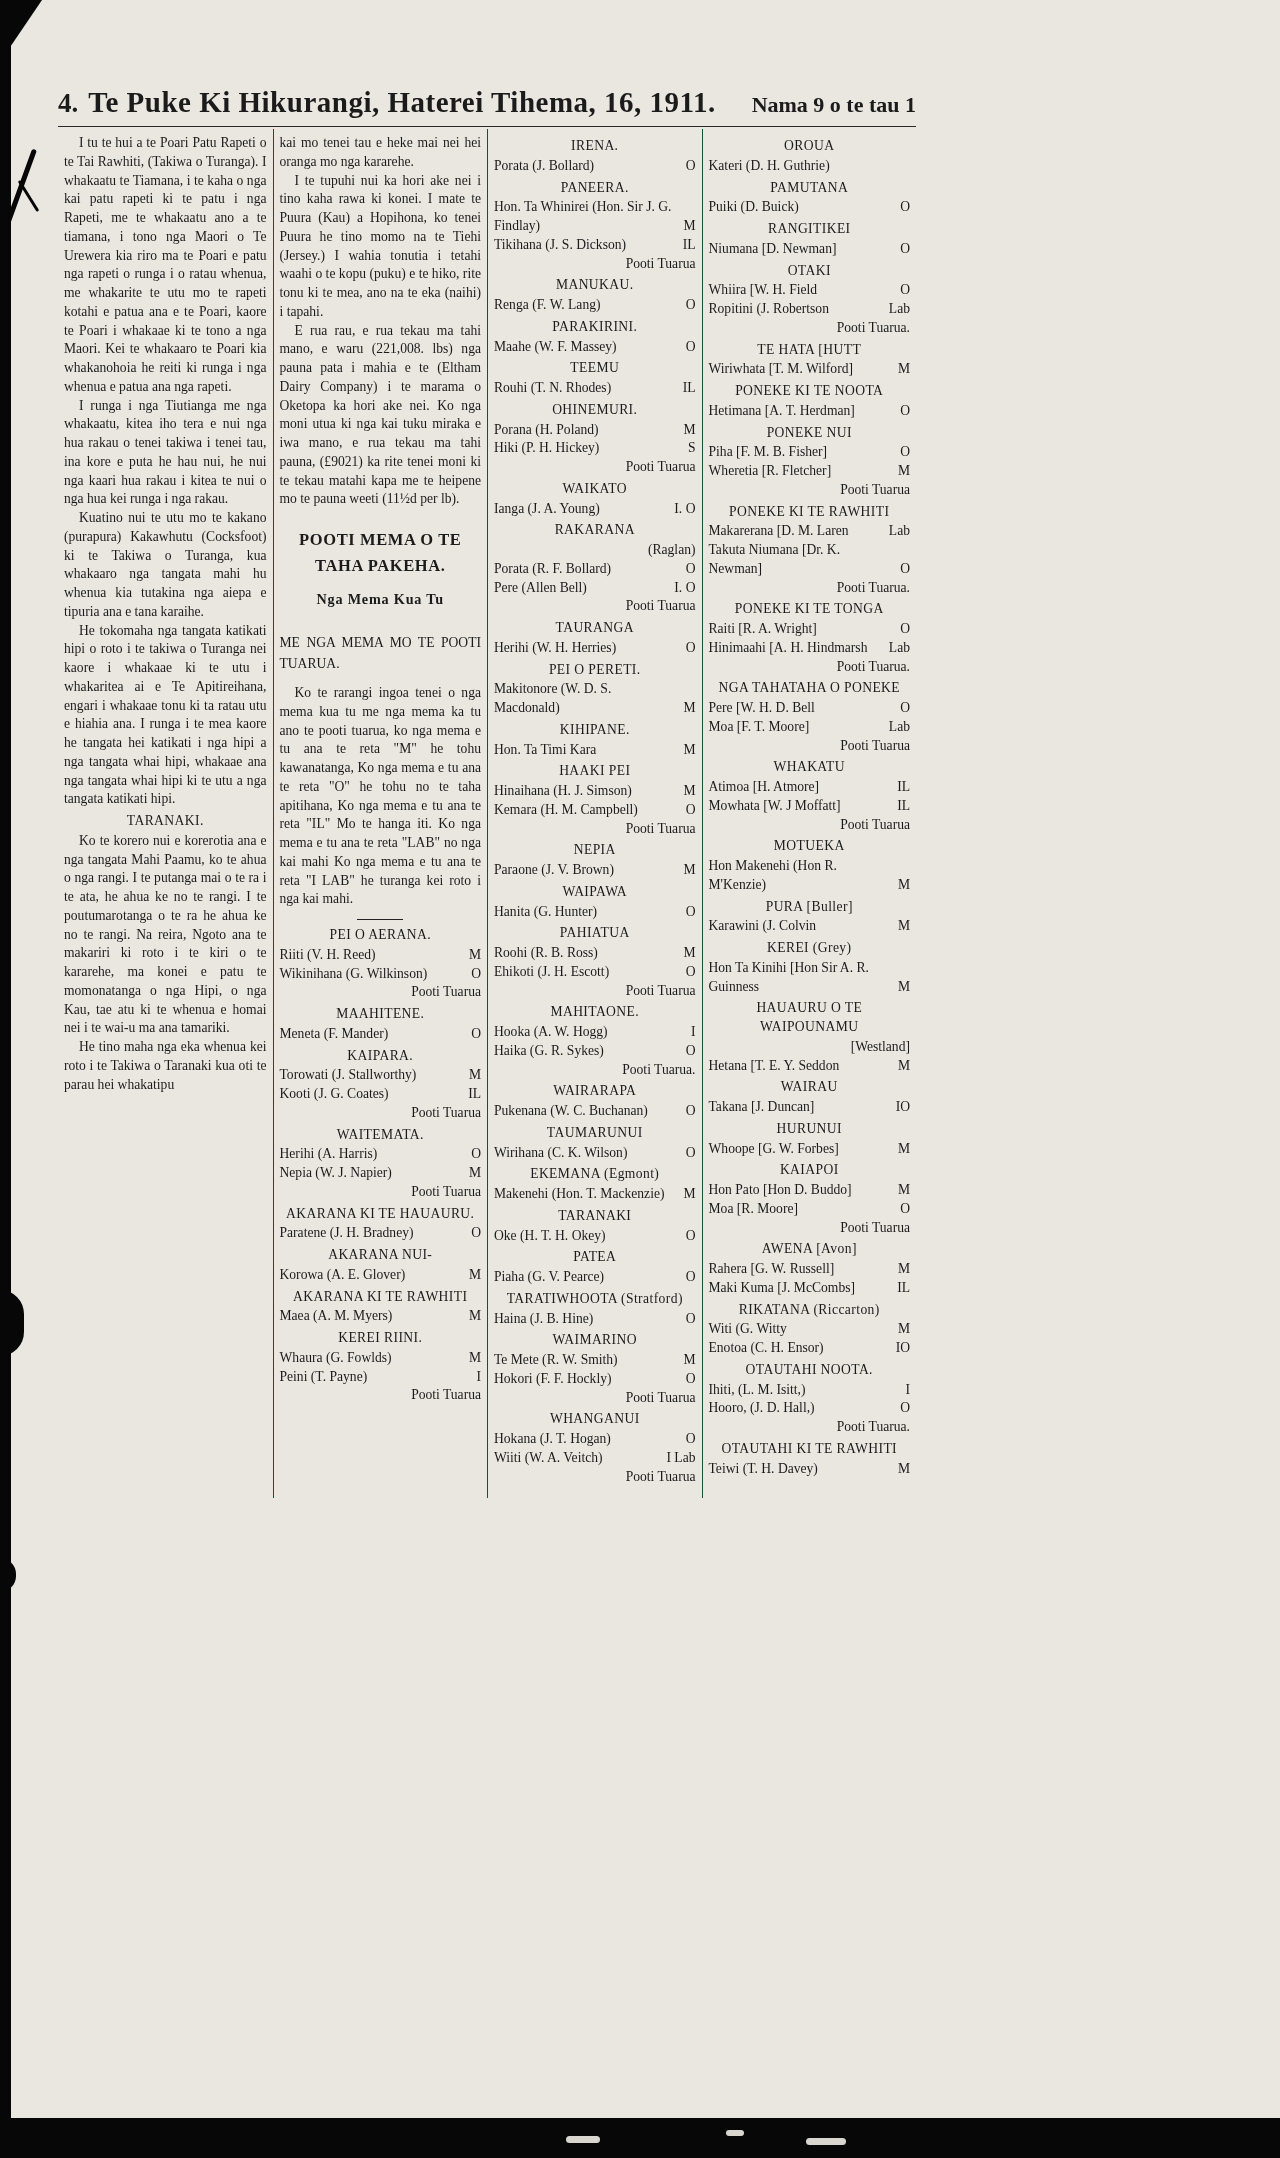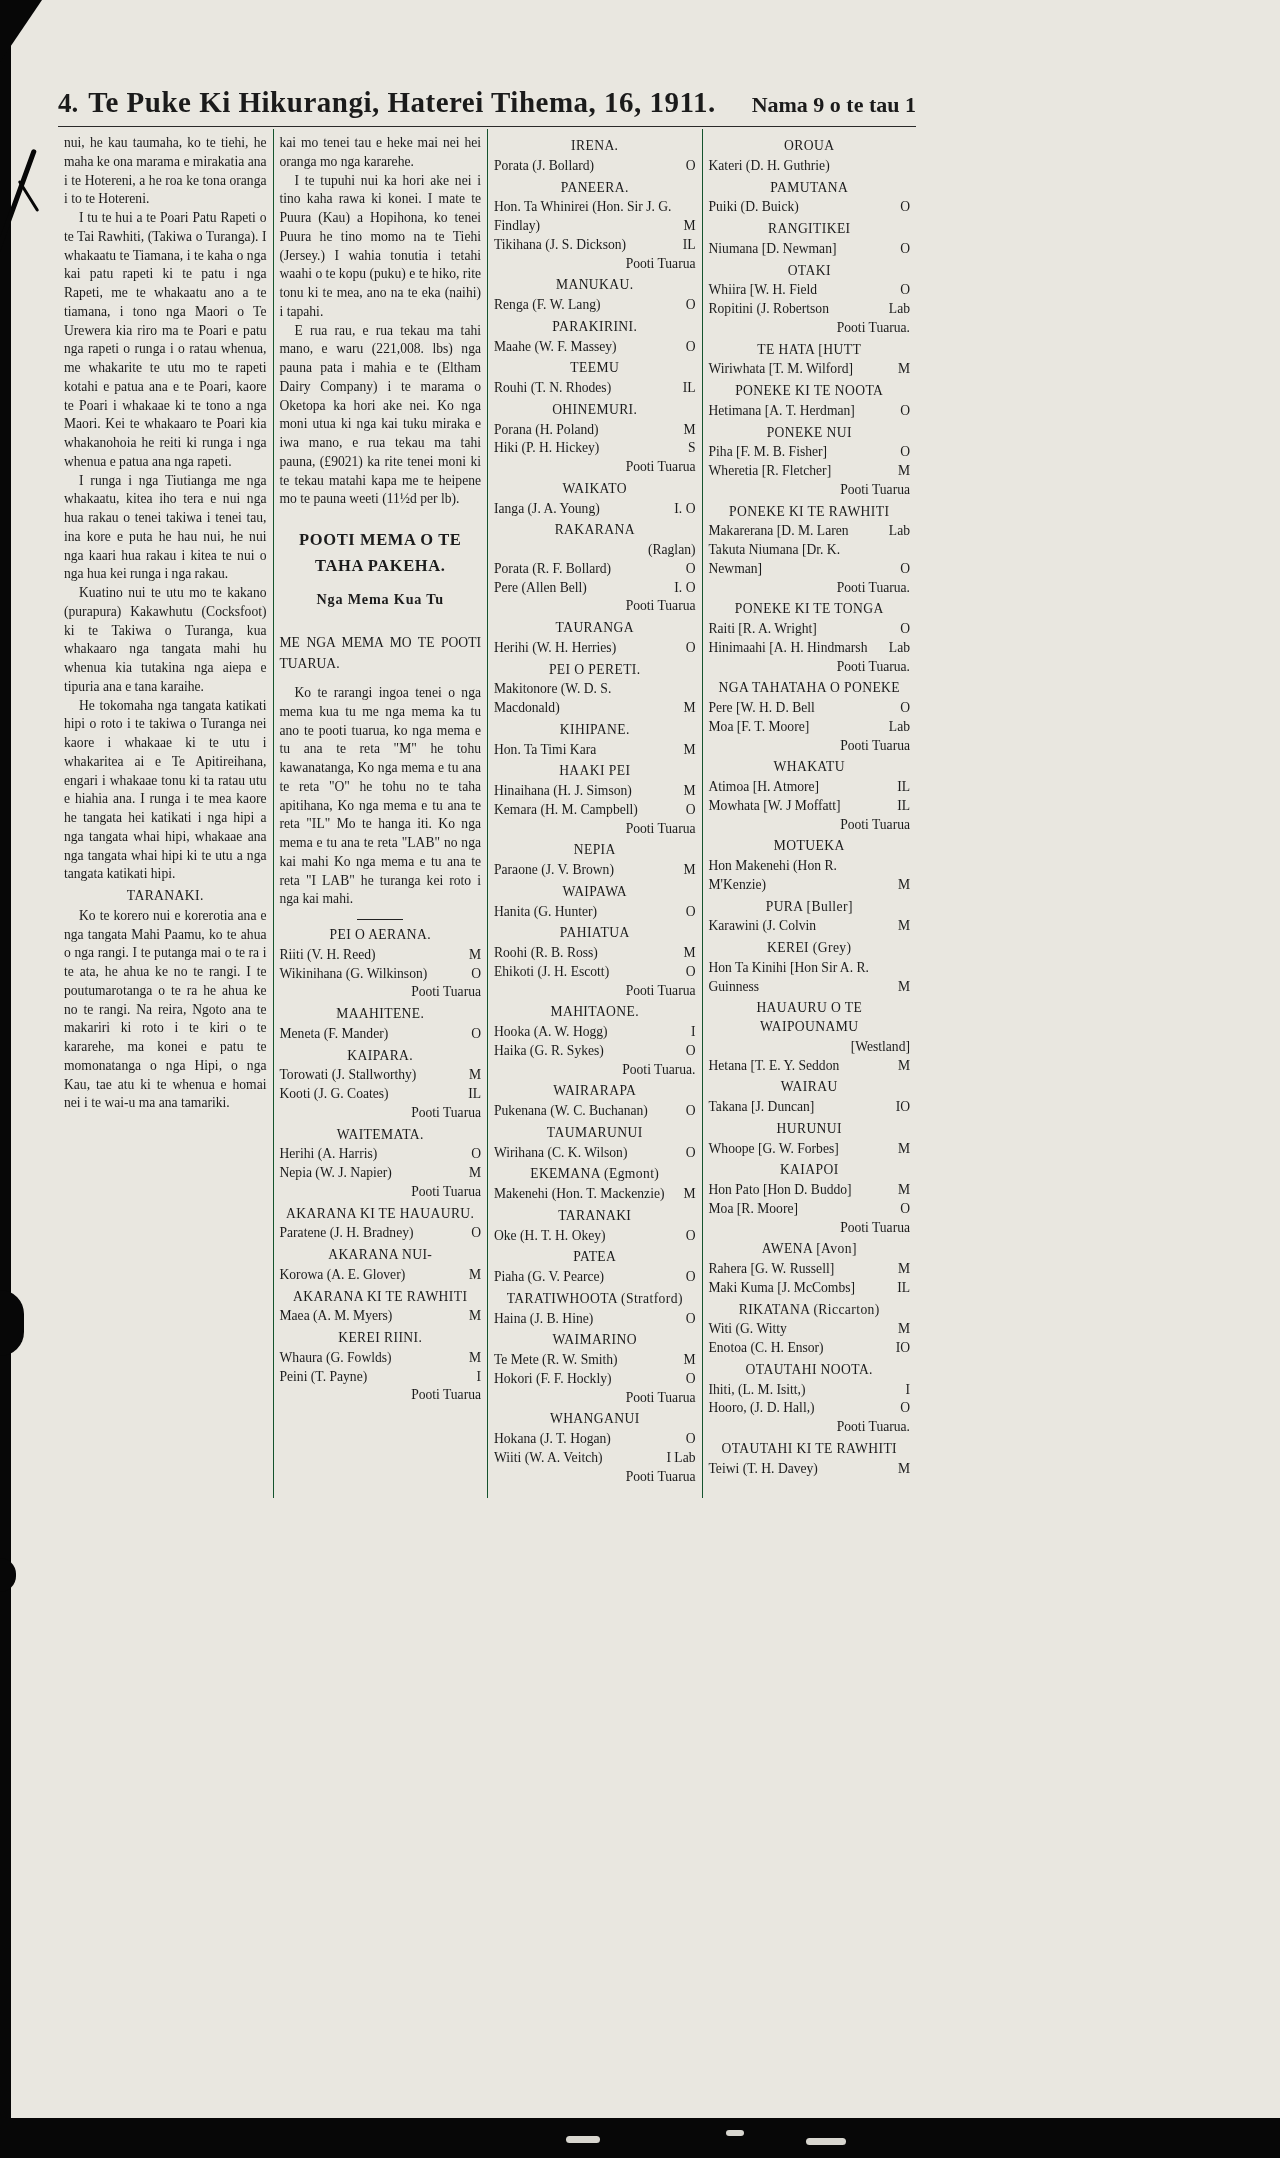--- a/index.html
+++ b/index.html
@@ -61,27 +61,27 @@
 
   <div class="content">
     <header class="masthead-row">
       <span class="pagenum">4.</span>
       <h1 class="title">Te Puke Ki Hikurangi, Haterei Tihema, 16, 1911.</h1>
       <span class="issue">Nama 9 o te tau 1</span>
     </header>
     <div class="rule"></div>
     <main class="columns">
       <section class="col">
-          <div class="para noindent">nui, he kau taumaha, ko te tiehi, he maha ke ona marama e mirakatia ana i te Hotereni, a he roa ke tona oranga i to te Hotereni.</div>
           <div class="para">I tu te hui a te Poari Patu Rapeti o te Tai Rawhiti, (Takiwa o Turanga). I whakaatu te Tiamana, i te kaha o nga kai patu rapeti ki te patu i nga Rapeti, me te whakaatu ano a te tiamana, i tono nga Maori o Te Urewera kia riro ma te Poari e patu nga rapeti o runga i o ratau whenua, me whakarite te utu mo te rapeti kotahi e patua ana e te Poari, kaore te Poari i whakaae ki te tono a nga Maori. Kei te whakaaro te Poari kia whakanohoia he reiti ki runga i nga whenua e patua ana nga rapeti.</div>
           <div class="para">I runga i nga Tiutianga me nga whakaatu, kitea iho tera e nui nga hua rakau o tenei takiwa i tenei tau, ina kore e puta he hau nui, he nui nga kaari hua rakau i kitea te nui o nga hua kei runga i nga rakau.</div>
           <div class="para">Kuatino nui te utu mo te kakano (purapura) Kakawhutu (Cocksfoot) ki te Takiwa o Turanga, kua whakaaro nga tangata mahi hu whenua kia tutakina nga aiepa e tipuria ana e tana karaihe.</div>
           <div class="para">He tokomaha nga tangata katikati hipi o roto i te takiwa o Turanga nei kaore i whakaae ki te utu i whakaritea ai e Te Apitireihana, engari i whakaae tonu ki ta ratau utu e hiahia ana. I runga i te mea kaore he tangata hei katikati i nga hipi a nga tangata whai hipi, whakaae ana nga tangata whai hipi ki te utu a nga tangata katikati hipi.</div>
           <div class="ehead">TARANAKI.</div>
           <div class="para">Ko te korero nui e korerotia ana e nga tangata Mahi Paamu, ko te ahua o nga rangi. I te putanga mai o te ra i te ata, he ahua ke no te rangi. I te poutumarotanga o te ra he ahua ke no te rangi. Na reira, Ngoto ana te makariri ki roto i te kiri o te kararehe, ma konei e patu te momonatanga o nga Hipi, o nga Kau, tae atu ki te whenua e homai nei i te wai-u ma ana tamariki.</div>
+          <div class="para">He tino maha nga eka whenua kei roto i te Takiwa o Taranaki kua oti te parau hei whakatipu</div>
         </section>
       <section class="col">
           <div class="para noindent">kai mo tenei tau e heke mai nei hei oranga mo nga kararehe.</div>
           <div class="para">I te tupuhi nui ka hori ake nei i tino kaha rawa ki konei. I mate te Puura (Kau) a Hopihona, ko tenei Puura he tino momo na te Tiehi (Jersey.) I wahia tonutia i tetahi waahi o te kopu (puku) e te hiko, rite tonu ki te mea, ano na te eka (naihi) i tapahi.</div>
           <div class="para">E rua rau, e rua tekau ma tahi mano, e waru (221,008. lbs) nga pauna pata i mahia e te (Eltham Dairy Company) i te marama o Oketopa ka hori ake nei. Ko nga moni utua ki nga kai tuku miraka e iwa mano, e rua tekau ma tahi pauna, (£9021) ka rite tenei moni ki te tekau matahi kapa me te heipene mo te pauna weeti (11½d per lb).</div>
           <div class="bighead">POOTI MEMA O TE TAHA PAKEHA.</div>
           <div class="subhead">Nga Mema Kua Tu</div>
           <div class="caphead">ME NGA MEMA MO TE POOTI TUARUA.</div>
           <div class="para">Ko te rarangi ingoa tenei o nga mema kua tu me nga mema ka tu ano te pooti tuarua, ko nga mema e tu ana te reta "M" he tohu kawanatanga, Ko nga mema e tu ana te reta "O" he tohu no te taha apitihana, Ko nga mema e tu ana te reta "IL" Mo te hanga iti. Ko nga mema e tu ana te reta "LAB" no nga kai mahi Ko nga mema e tu ana te reta "I LAB" he turanga kei roto i nga kai mahi.</div>
           <div class="shortrule"></div>

